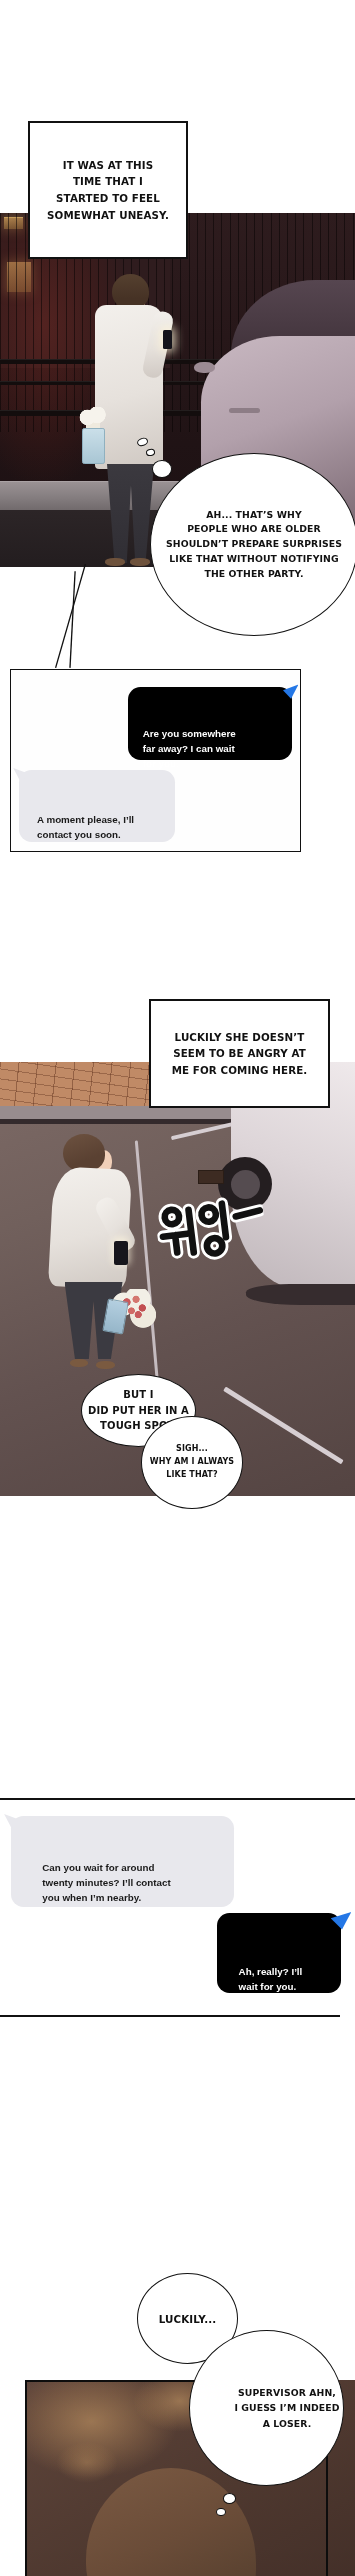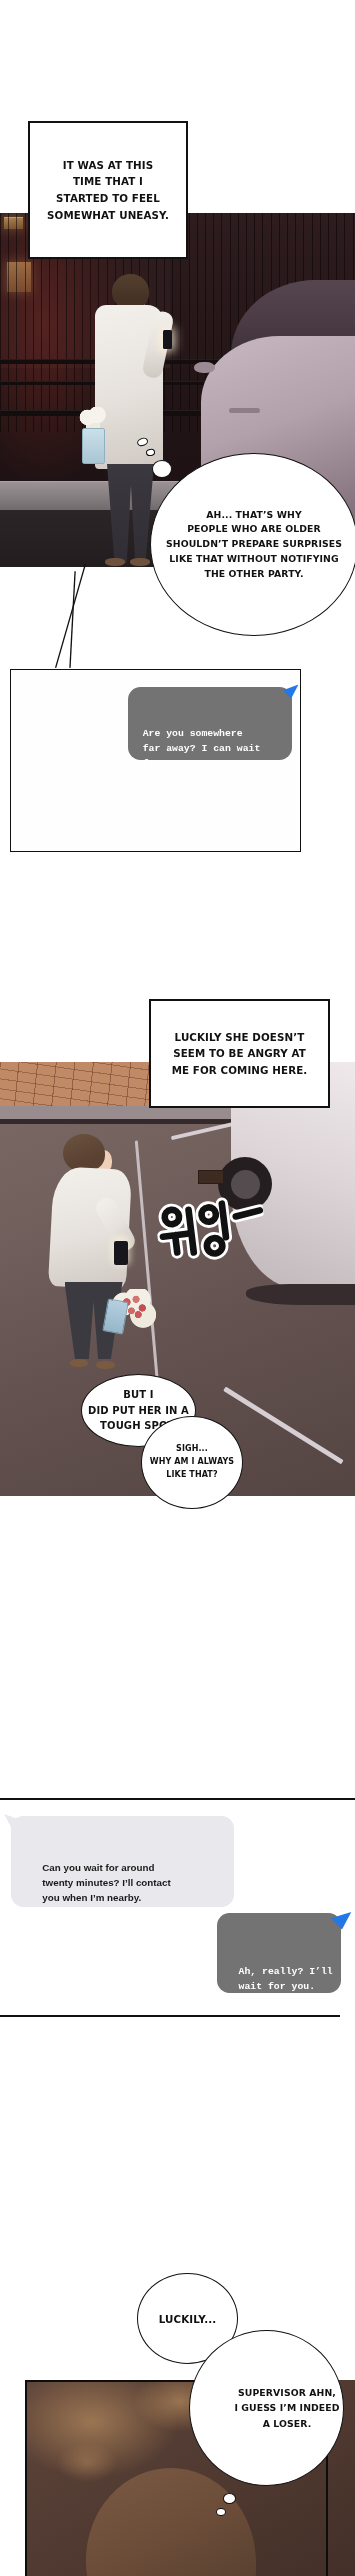--- a/index.html
+++ b/index.html
@@ -13,21 +13,21 @@
         display:flex;align-items:center;justify-content:center;}
   .bubble{position:absolute;background:#fff;border:1.5px solid #111;border-radius:50%;
           box-sizing:border-box;display:flex;align-items:center;justify-content:center;}
   .dot{position:absolute;background:#fff;border:1.3px solid #111;border-radius:50%;}
   
   .chat-frame{position:absolute;background:#fefefe;border:1.5px solid #111;box-sizing:border-box;}
   .chat-strip{position:absolute;background:#fff;}
   .cbubble{position:absolute;border-radius:12.4px;box-sizing:border-box;
            font-family:"Liberation Sans","DejaVu Sans",sans-serif;font-weight:bold;
            font-size:9.8px;line-height:1.55;white-space:pre-line;}
-  .cblue{background:#737373;color:#fff;font-family:Liberation Mono, monospace;}
+  .cblue{background:#000000;color:#fff;}
   .cgray{background:#e8e8ed;color:#1a1a1a;}
   .ctail{position:absolute;width:15.5px;height:14.4px;}
   
   .panel{position:absolute;overflow:hidden;}
   
   .p1-bg{position:absolute;inset:0;background:linear-gradient(180deg,#2e1c1e 0%,#271719 35%,#201315 65%,#1b1012 100%);}
   .p1-win{position:absolute;background:linear-gradient(180deg,#c9a05e,#8a6a3c);box-shadow:0 0 10.3px 2.1px rgba(225,175,95,.35);}
   .p1-redtree{position:absolute;background:radial-gradient(ellipse at 45% 40%,rgba(112,40,34,.55) 0%,rgba(80,28,24,.35) 45%,transparent 72%);}
   .p1-fence{position:absolute;left:0;top:0;width:100%;height:62%;
             background:repeating-linear-gradient(90deg,rgba(8,4,4,.55) 0 1px,transparent 1px 8.2px);}
@@ -113,20 +113,25 @@
     <line x1="78" y1="10" x2="20" y2="212" stroke="#111" stroke-width="2.6"></line>
     <line x1="58" y1="24" x2="48" y2="212" stroke="#111" stroke-width="2.6"></line>
   </svg>
 
   <div class="chat-frame" style="left:10.3px;top:669px;width:291px;height:183px;z-index:5;">
     <div class="cbubble cblue" style="left:117px;top:16.5px;width:164px;height:73px;padding:9.3px 0 0 14.4px;">
       <div class="ctail" style="right:-6.2px;top:-2.1px;background:#2477e6;clip-path:polygon(100% 0,0 40%,52% 100%);"></div>
       <span>Are you somewhere
 far away? I can wait
 for you.</span>
+    </div>
+    <div class="cbubble cgray" style="left:8.2px;top:100px;width:156px;height:72px;padding:11.3px 0 0 17.5px;">
+      <div class="ctail" style="left:-6.2px;top:-2.1px;background:#e8e8ed;clip-path:polygon(0 0,100% 40%,48% 100%);"></div>
+      <span>A moment please, I’ll
+contact you soon.</span>
     </div>
   </div>
 
   <div class="nbox" style="left:149px;top:999px;width:181px;height:109px;z-index:6;">
     <div class="txt" style="font-size:10.3px;line-height:1.6;">LUCKILY SHE DOESN’T
 SEEM TO BE ANGRY AT
 ME FOR COMING HERE.</div>
   </div>
 
   <div class="panel" style="left:0;top:1062px;width:355px;height:434px;z-index:1;">

